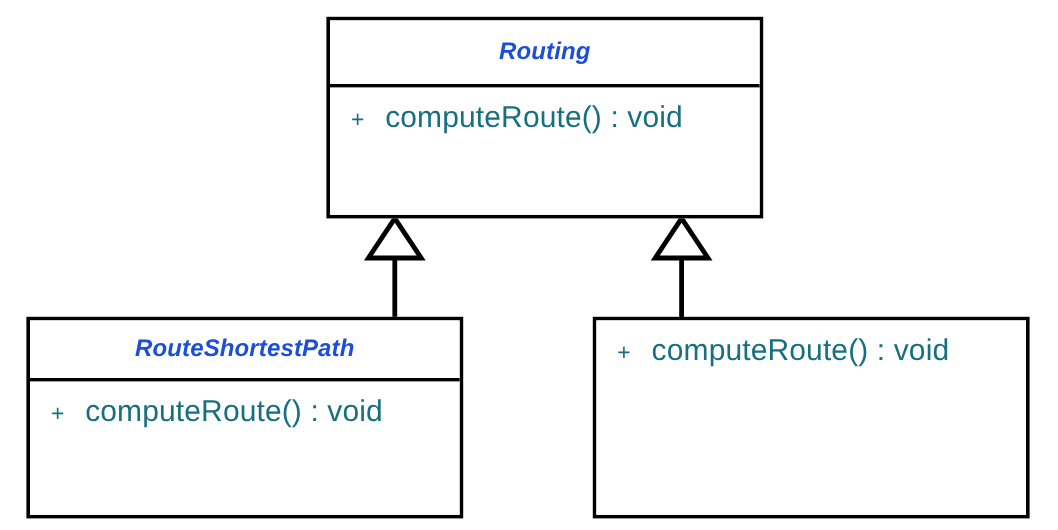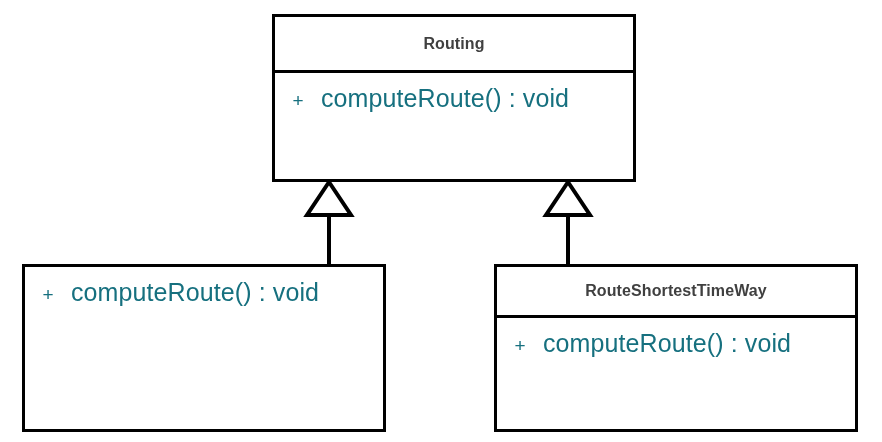--- a/index.html
+++ b/index.html
@@ -44,24 +44,25 @@
     box-sizing: border-box;
     display: flex;
     align-items: center;
     justify-content: center;
     border-bottom: 3px solid #000000;
     background: #ffffff;
   }
   .uml-class-name {
     font-family: "Liberation Sans", sans-serif;
     font-weight: bold;
-    font-size: 16px;
-    color: #404040;
+    font-size: 20px;
+    color: #1d4ed8;
     letter-spacing: 0.1px;
     white-space: nowrap;
+    font-style: italic;
   }
   .uml-members-compartment {
     box-sizing: border-box;
     flex: 1 1 auto;
     background: #ffffff;
     padding-top: 11px;
   }
   .uml-member-row {
     display: flex;
     align-items: baseline;
@@ -132,32 +133,32 @@
     </div>
     <div class="uml-members-compartment">
       <div class="uml-member-row">
         <span class="uml-visibility">+</span>
         <span class="uml-member-signature">computeRoute() : void</span>
       </div>
     </div>
   </div>
 
   <div class="uml-class" id="class-route-shortest-path">
+    <div class="uml-class-name-compartment">
+      <span class="uml-class-name">RouteShortestPath</span>
+    </div>
     <div class="uml-members-compartment">
       <div class="uml-member-row">
         <span class="uml-visibility">+</span>
         <span class="uml-member-signature">computeRoute() : void</span>
       </div>
     </div>
   </div>
 
   <div class="uml-class" id="class-route-shortest-time-way">
-    <div class="uml-class-name-compartment">
-      <span class="uml-class-name">RouteShortestTimeWay</span>
-    </div>
     <div class="uml-members-compartment">
       <div class="uml-member-row">
         <span class="uml-visibility">+</span>
         <span class="uml-member-signature">computeRoute() : void</span>
       </div>
     </div>
   </div>
 
 </div>
 

